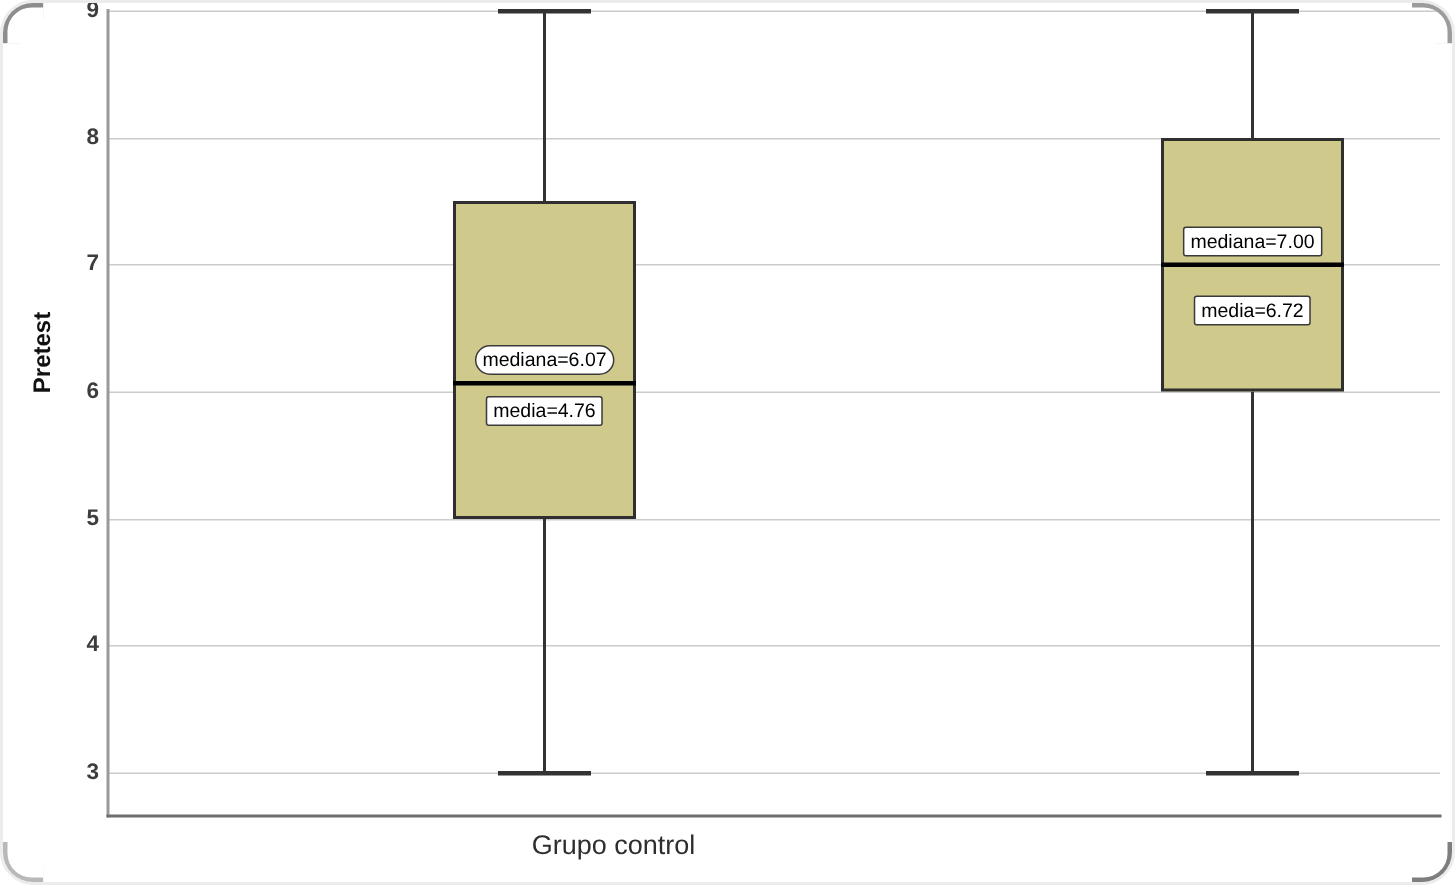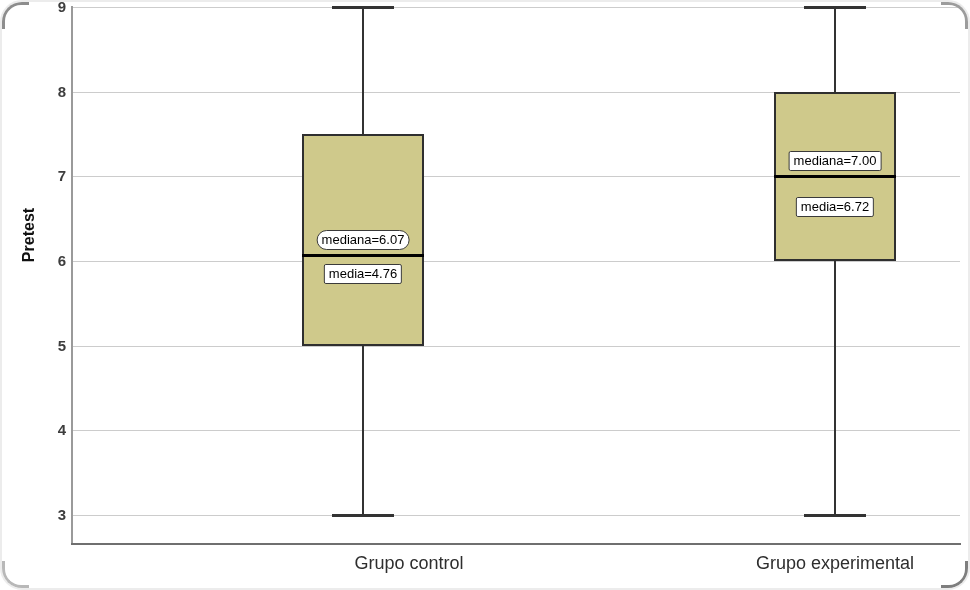--- a/index.html
+++ b/index.html
@@ -119,21 +119,20 @@
       <div class="anno" style="left: 361px; top: 262.074px;">media=4.76</div>
       <div class="cat" style="left: 361px; top: 551px; margin-left: 46px;">Grupo control</div>
       <div class="whisker" style="left: 832px; top: 5px; height: 84.667px; background: rgb(51, 51, 51);"></div>
       <div class="cap" style="left: 802px; top: 4px; width: 62px; background: rgb(51, 51, 51);"></div>
       <div class="whisker" style="left: 832px; top: 259.001px; height: 254.001px; background: rgb(51, 51, 51);"></div>
       <div class="cap" style="left: 802px; top: 512.002px; width: 62px; background: rgb(51, 51, 51);"></div>
       <div class="bp-box" style="left: 772px; top: 89.667px; width: 122px; height: 169.334px; background: rgb(207, 201, 139); border-color: rgb(47, 47, 47);"></div>
       <div class="median" style="left: 772px; top: 172.834px; width: 122px; background: rgb(0, 0, 0);"></div>
       <div class="anno" style="left: 833px; top: 149.334px;">mediana=7.00</div>
       <div class="anno" style="left: 833px; top: 195px;">media=6.72</div>
-      <div class="cat" style="left: 833px; top: 551px;">Grupo experimental</div>
     </div>
   <div id="y-axis"></div>
   <div id="x-axis"></div>
   <div id="ylabel">Pretest</div>
   <div class="corner c-tl"></div>
   <div class="corner c-tr"></div>
   <div class="corner c-bl"></div>
   <div class="corner c-br"></div>
 </div>
 

